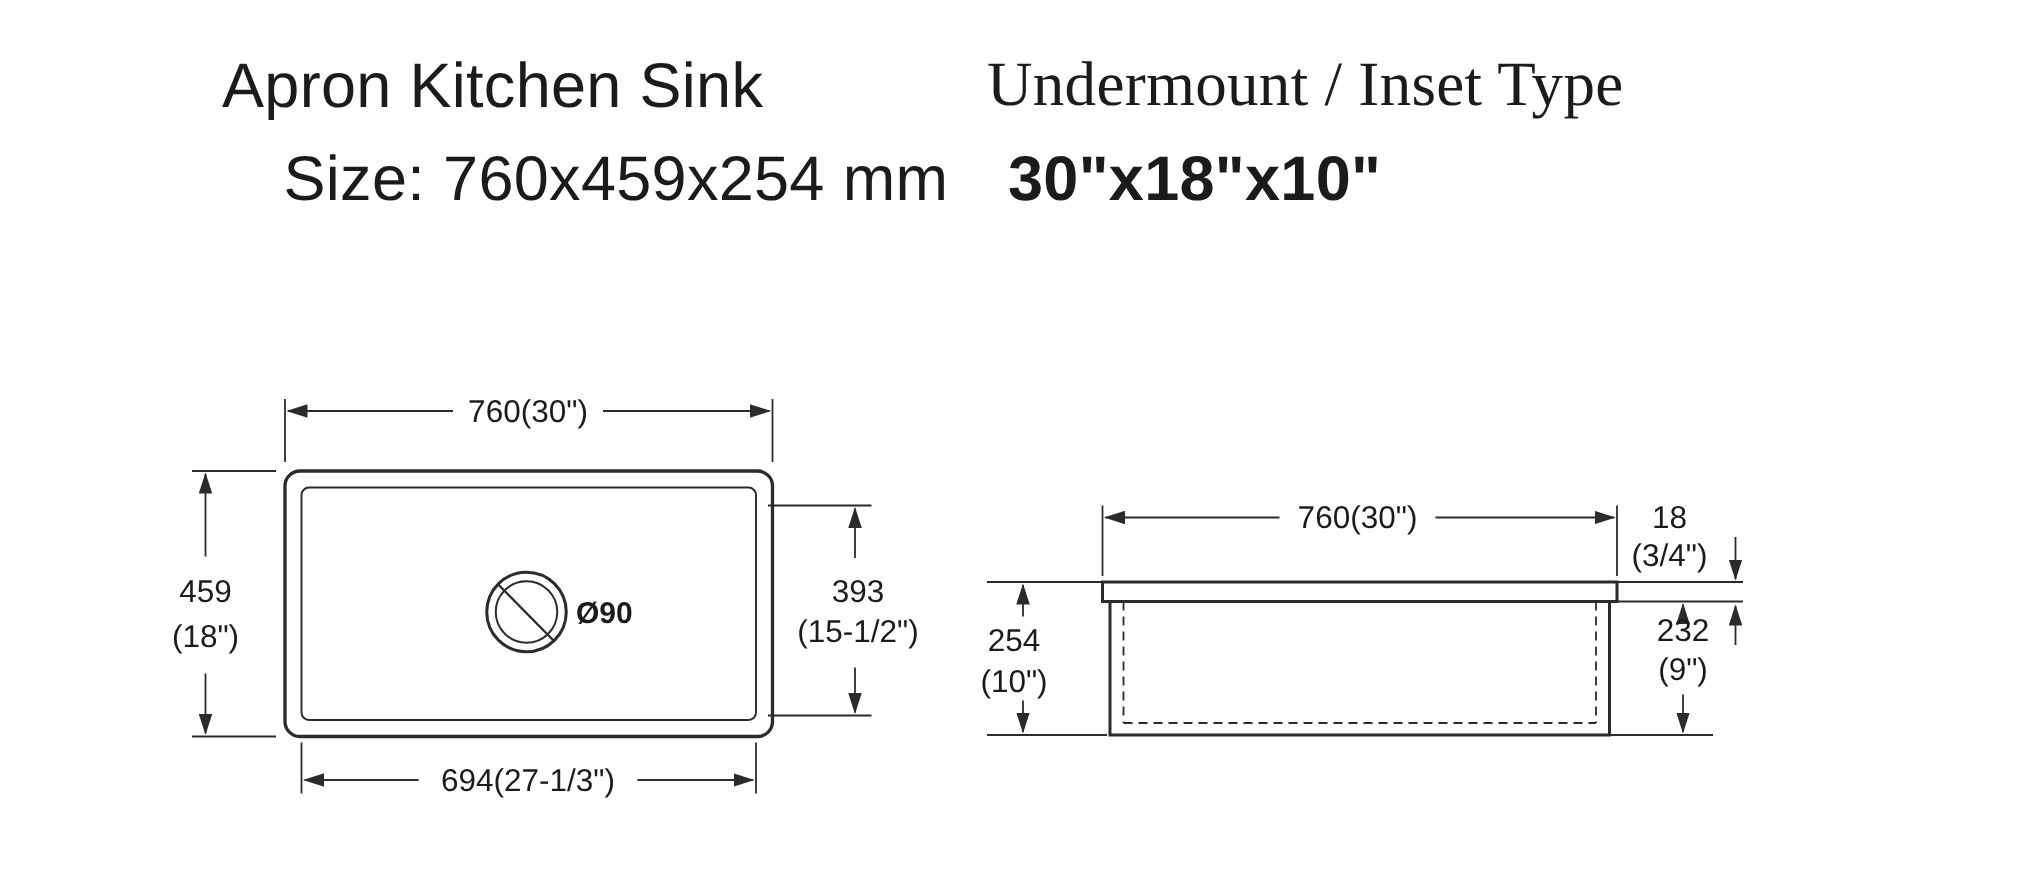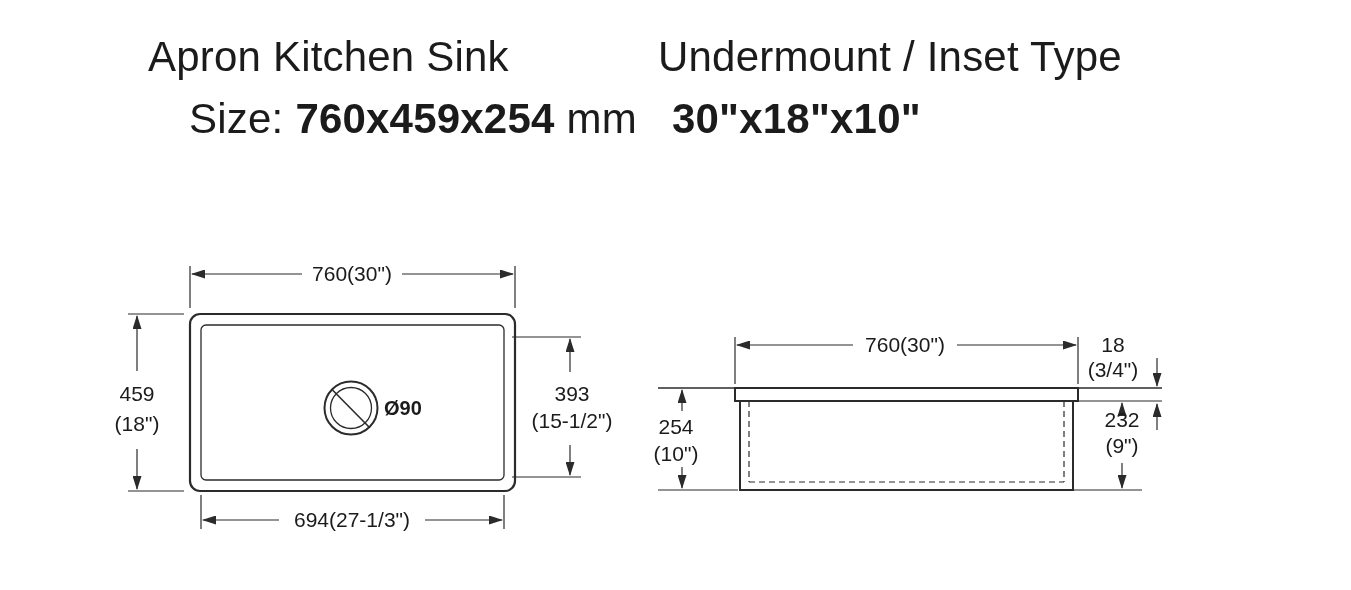--- a/index.html
+++ b/index.html
@@ -12,23 +12,23 @@
     padding-left:32px;
   }
   .hdr {
     position:absolute;
     color:#1b1b1b;
     font-size:42px;
     letter-spacing:0.2px;
     white-space:pre;
   }
   .product-title { left:148px; top:33px; }
-  .mount-type    { left:658px; top:33px; }
+  .mount-type    { left:658px; top:33px;font-family:Liberation Serif, serif; }
   .size-line     { left:145px; top:95px; display:flex; gap:12px;margin-left:44px; }
-  .size-line .val { font-weight:700; }
+  .size-line .val { font-weight:400; }
   .size-inches   { left:672px; top:95px; font-weight:700; }
   .drawing { position:absolute; left:0; top:0; width:1351px; height:590px; }
   .ln   { stroke:#2b2b2b; fill:none; }
   .dim  {
     font-family:"Liberation Sans", sans-serif;
     font-size:21px;
     fill:#1b1b1b;
     stroke:none;
   }
   .dia  { font-weight:700; font-size:20px; }

